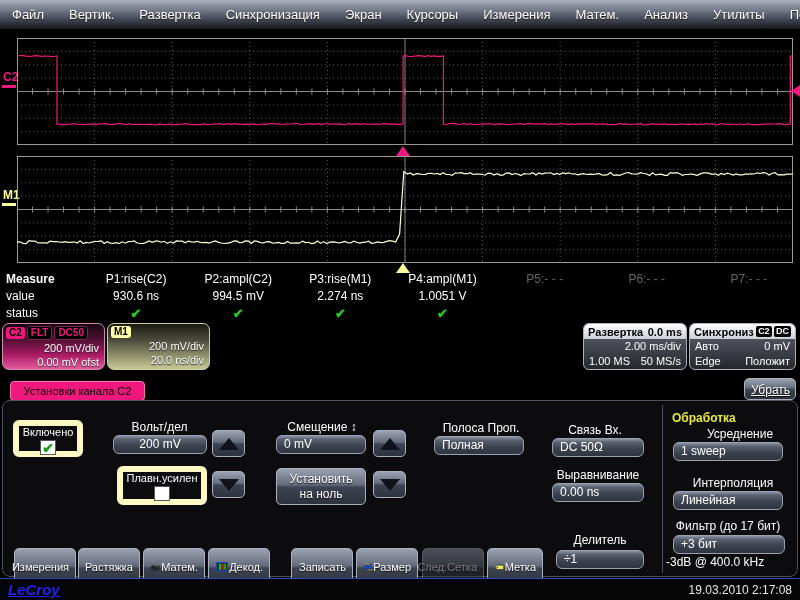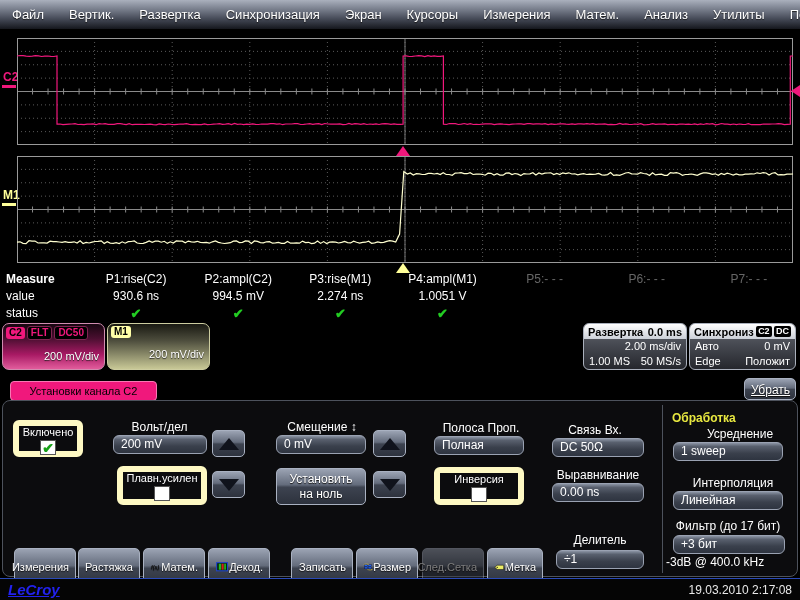--- a/index.html
+++ b/index.html
@@ -35,21 +35,21 @@
   .mlabels { width:85px; padding-left:6px; }
   .mlabels div { line-height:17px; }
   .mlabels .b { font-weight:bold; }
   .mcol { flex:1; text-align:center; }
   .mcol div { line-height:17px; }
   .mcol .mcheck { color:#22cc22; font-weight:bold; font-size:13px; }
   .mcol.inactive .mname { color:#666; }
 
   
   .desc { position:absolute; top:323px; height:47px; border-radius:7px; font-size:11px; overflow:hidden; }
-  .desc .dline { text-align:right; padding:8px 5px; line-height:14px; color:#fff; text-shadow:0 1px 1px #222; }
+  .desc .dline { text-align:right; padding:0 5px; line-height:14px; color:#fff; text-shadow:0 1px 1px #222; }
   .badges { display:flex; gap:2px; padding:2px 3px 1px; align-items:center; }
   .badge { font-weight:bold; font-size:10px; line-height:12px; padding:0 3px; border-radius:3px; }
   .desc-c2 { left:2px; width:103px; border:1px solid #d08cb0;
     background:linear-gradient(180deg,#170610 0%,#4a0f30 32%,#a81a64 68%,#e25c9c 100%); }
   .badge-c2 { background:#f0187c; color:#000; }
   .badge-dark { background:#000; color:#f0187c; border:1px solid #812552; }
   .desc-m1 { left:107px; width:103px; border:1px solid #cdcda0;
     background:linear-gradient(180deg,#191912 0%,#4c4c3c 36%,#8e8e6c 70%,#c8c896 100%); }
   .badge-m1 { background:#ffffa8; color:#000; }
   .infobox { position:absolute; top:323px; height:47px; border:1px solid #aab0bc; border-radius:6px;
@@ -58,21 +58,21 @@
     justify-content:space-between; align-items:center; padding:0 4px; height:15px; font-weight:bold; }
   .infobox .row { display:flex; justify-content:space-between; padding:0 5px; line-height:15px; color:#fff; }
   .infobox .row.r { justify-content:flex-end; }
   .tb { left:583px; width:104px; }
   .tr { left:689px; width:107px; }
   .badge-blk { background:#000; color:#fff; font-size:9px; font-weight:bold; padding:0 2px; border-radius:2px; line-height:11px; }
 
   
   .dialog { position:absolute; left:2px; top:400px; width:796px; height:177px;
     background:#0c0c0e; border:1px solid #4d525c; border-radius:8px; }
-  .tab { position:absolute; left:10px; top:381px; width:147px; height:20px; background:#f0187c;
+  .tab { position:absolute; left:10px; top:381px; width:135px; height:20px; background:#f0187c;
     border:1px solid #f878b4; border-radius:4px; color:#000; font-size:11px; text-align:center; line-height:18px; }
   .btn { background:linear-gradient(180deg,#9ba3b3 0%,#646c7c 45%,#3d4350 52%,#2d323d 100%);
     border:1px solid #a9b1c1; border-radius:5px; color:#fff; text-align:center; cursor:default;
     text-shadow:0 1px 1px #111; }
   .close-btn { position:absolute; left:744px; top:378px; width:52px; height:22px; font-size:12px; line-height:20px;text-decoration:underline; }
   .flabel { position:absolute; color:#fff; font-size:12px; text-align:center; white-space:nowrap; }
   .field { position:absolute; border:1px solid #9aa2b2; border-radius:6px; color:#fff; font-size:12px;
     padding:1px 7px; background:linear-gradient(180deg,#8b94a4 0%,#59606e 20%,#3a404c 60%,#2e3440 100%); }
   .group { position:absolute; border:6px solid #fef9c3; border-radius:6px; text-align:center;
     color:#fff; font-size:11px; padding-top:0; }
@@ -360,21 +360,21 @@
   <button class="btn close-btn">Убрать</button>
   <div class="dialog"></div>
 
   <div class="group" style="left:13px; top:420px; width:70px; height:37px;">
     <div>Включено</div>
     <div class="cb">
       <span class="checkmark">✔</span>
     </div>
   </div>
   <div class="flabel" style="left:112px; top:420px; width:95px;">Вольт/дел</div>
-  <div class="field" style="left:113px; top:435px; width:94px; height:19px;">200 mV</div>
+  <div class="field" style="left:113px; top:435px; width:94px; height:19px;text-align:center;">200 mV</div>
   <div class="arrowbtn btn" style="left:212px; top:430px;">
       <div class="tri-glyph-up"></div>
     </div>
   <div class="arrowbtn btn" style="left:212px; top:471px;">
       <div class="tri-glyph-down"></div>
     </div>
   <div class="group" style="left:117px; top:466px; width:90px; height:39px;">
     <div>Плавн.усилен</div>
     <div class="cb">
       <span class="checkmark"></span>
@@ -389,26 +389,20 @@
   <div class="arrowbtn btn" style="left:373px; top:471px;">
       <div class="tri-glyph-down"></div>
     </div>
   <button class="btn twoline" style="position:absolute; left:276px; top:468px; width:90px; height:37px;">
     <span>Установить</span>
     <span>на ноль</span>
   </button>
 
   <div class="flabel" style="left:435px; top:421px; width:92px;">Полоса Проп.</div>
   <div class="field" style="left:434px; top:436px; width:90px; height:19px;">Полная</div>
-  <div class="group" style="left:434px; top:467px; width:90px; height:38px;">
-    <div>Инверсия</div>
-    <div class="cb">
-      <span class="checkmark"></span>
-    </div>
-  </div>
 
   <div class="flabel" style="left:550px; top:423px; width:90px;">Связь Вх.</div>
   <div class="field" style="left:552px; top:438px; width:92px; height:19px;">DC 50Ω</div>
   <div class="flabel" style="left:550px; top:468px; width:96px;">Выравнивание</div>
   <div class="field" style="left:552px; top:483px; width:92px; height:19px;">0.00 ns</div>
 
   <div class="vsep"></div>
   <div class="ptitle">Обработка</div>
   <div class="flabel" style="left:690px; top:427px; width:100px;">Усреднение</div>
   <div class="field" style="left:673px; top:442px; width:110px; height:19px;">1 sweep</div>

